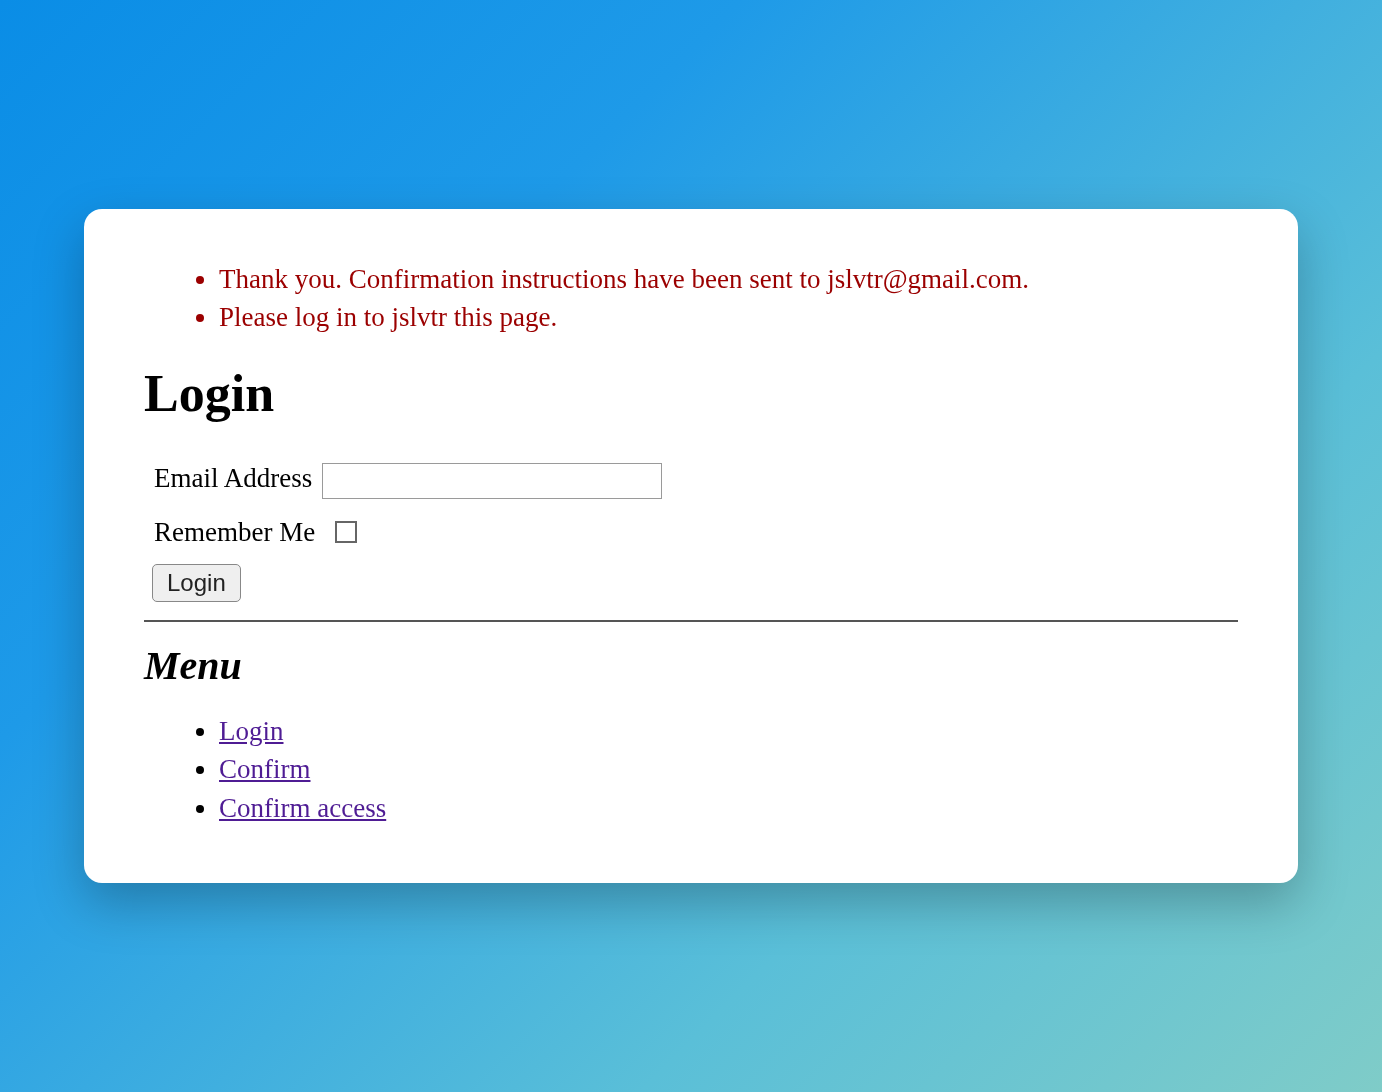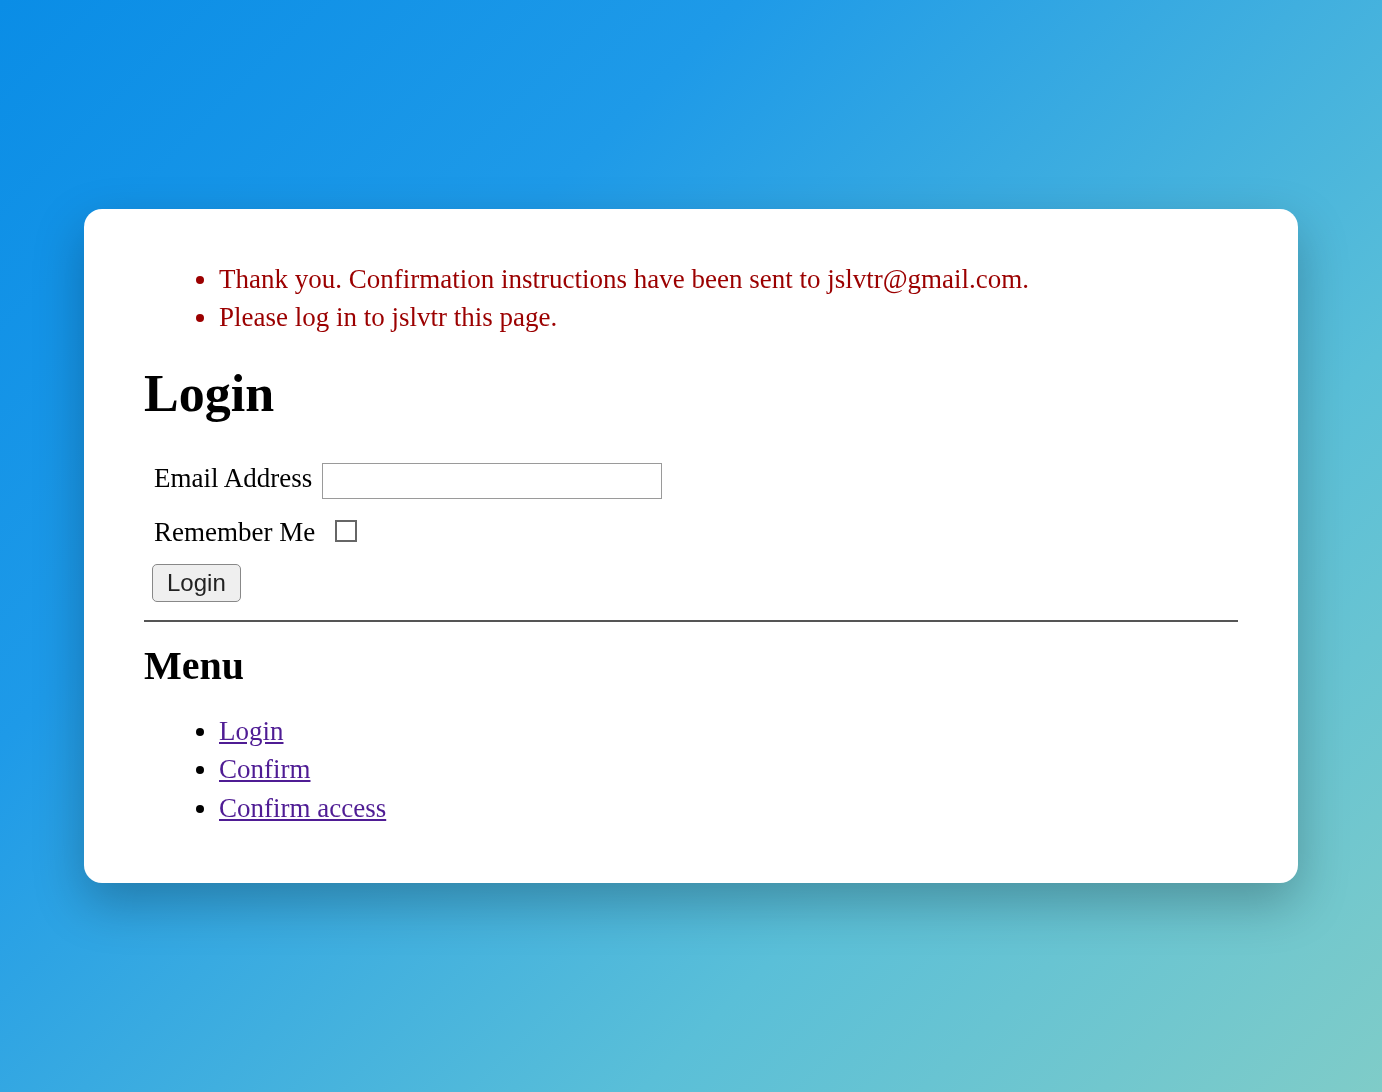--- a/index.html
+++ b/index.html
@@ -55,21 +55,21 @@
       border: 1px solid #9a9a9a;
       background: #fff;
       font-size: 20px;
       padding: 2px 6px;
     }
     .remember-row {
       margin: 0 0 12px 10px;
       font-size: 27px;
       color: #000;
       display: flex;
-      align-items: flex-start;
+      align-items: center;
     }
     .remember-row label {
       margin-right: 16px;
     }
     .checkbox {
       width: 22px;
       height: 22px;
       border: 2px solid #666;
       background: #fff;
       appearance: none;
@@ -90,20 +90,21 @@
     .divider {
       border: none;
       border-top: 2px solid #555;
       margin: 18px 0 12px 0;
     }
     .menu-title {
       font-size: 40px;
       font-weight: bold;
       margin: 20px 0 24px 0;
       color: #000;
+      font-style: italic;
     }
     .menu-list {
       margin: 0;
       padding-left: 75px;
       font-size: 27px;
       line-height: 1.35;
       list-style-type: disc;
       color: #000;
     }
     .menu-list li {

